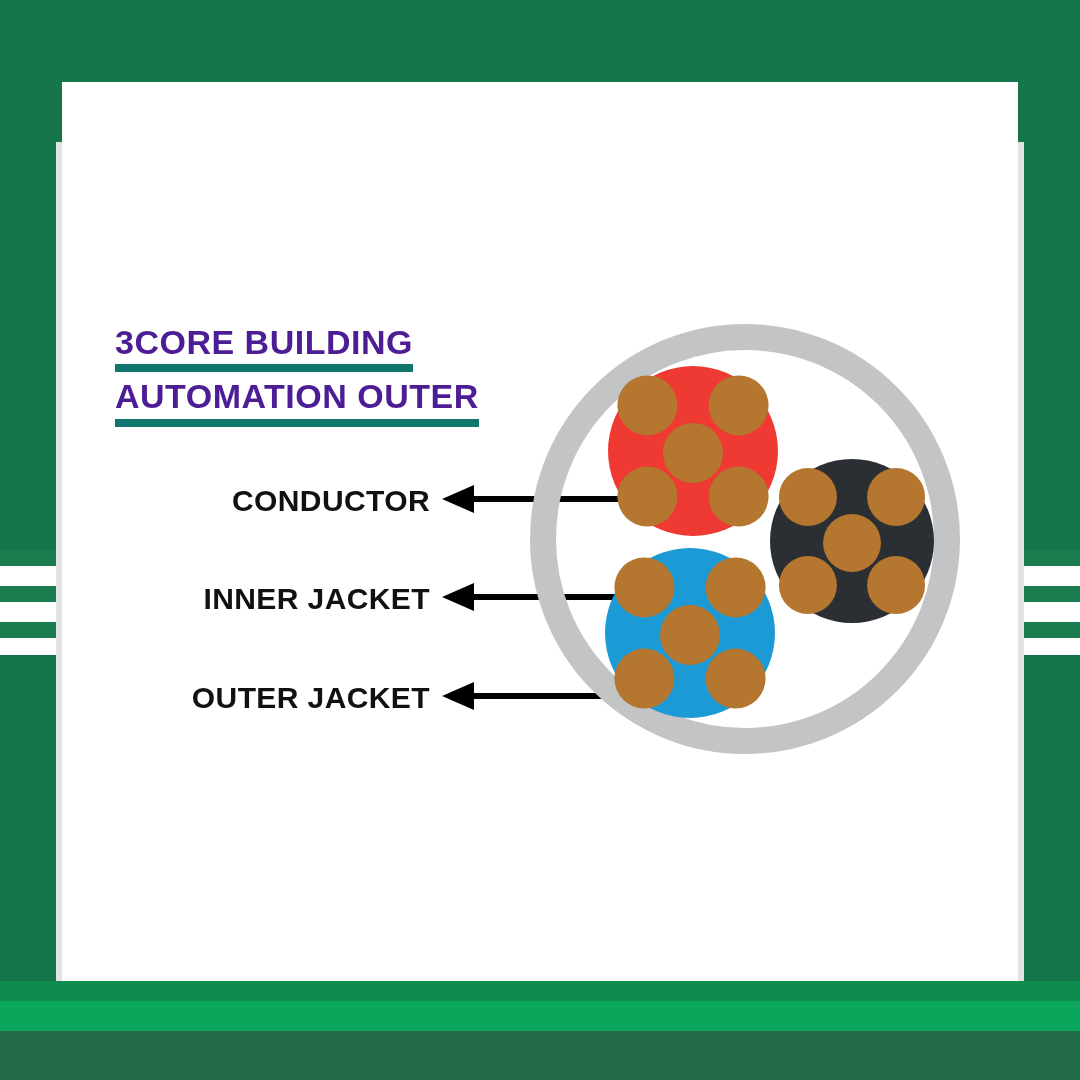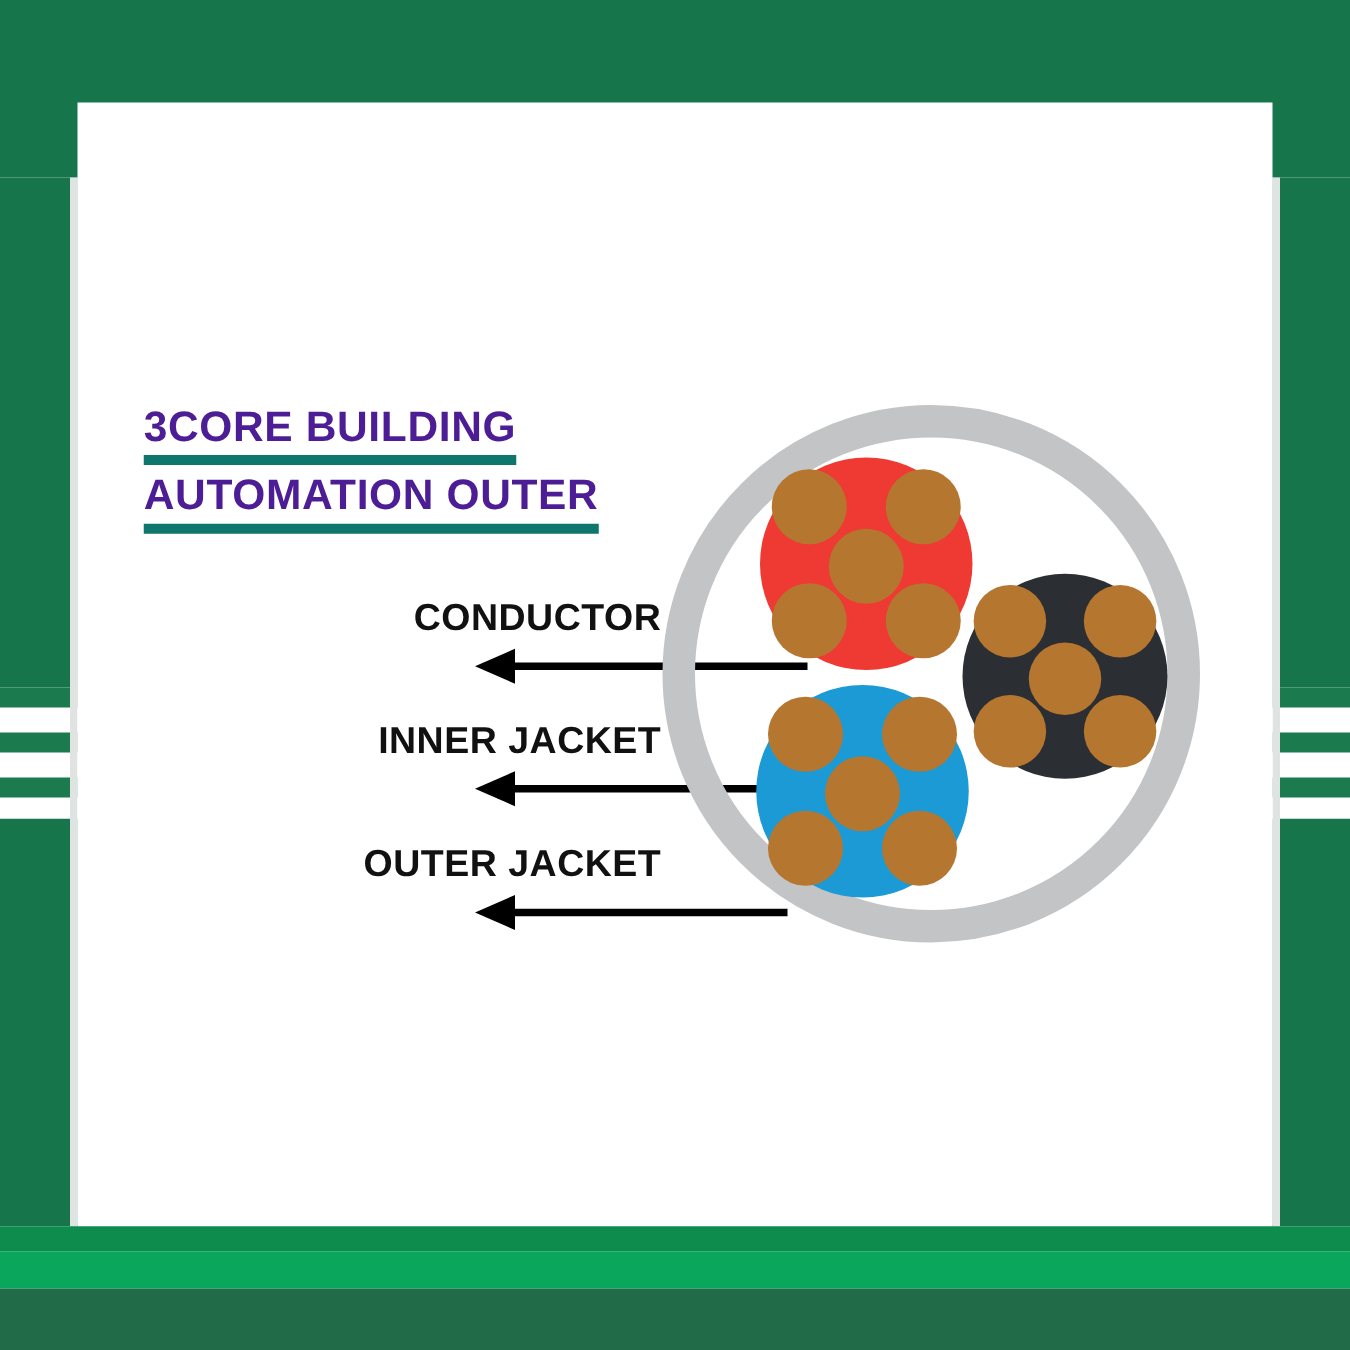--- a/index.html
+++ b/index.html
@@ -116,24 +116,23 @@
     width: fit-content;
     padding-bottom: 1px;
     margin-bottom: 4px;
   }
 
   
   .callout {
     position: absolute;
     height: 40px;
     display: flex;
-    align-items: center;
+    align-items: flex-end;
     left: 120px;
     width: 520px;
-    flex-direction: column;
   }
   .callout-label {
     font-size: 30px;
     font-weight: 700;
     color: #111111;
     letter-spacing: 0.4px;
     white-space: nowrap;
     text-align: right;
     width: 310px;
     padding-right: 12px;

